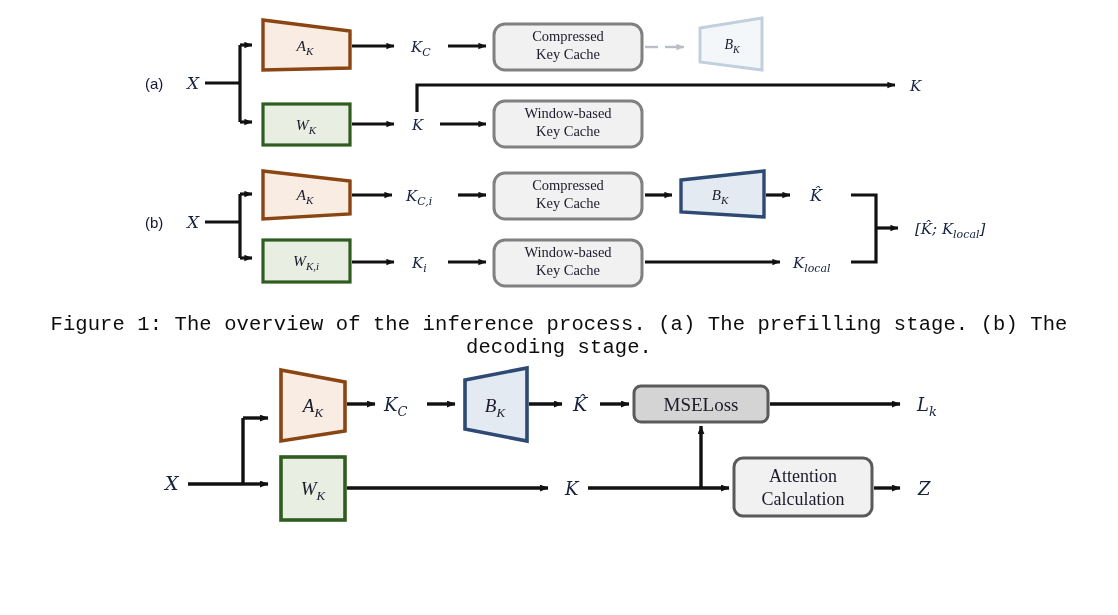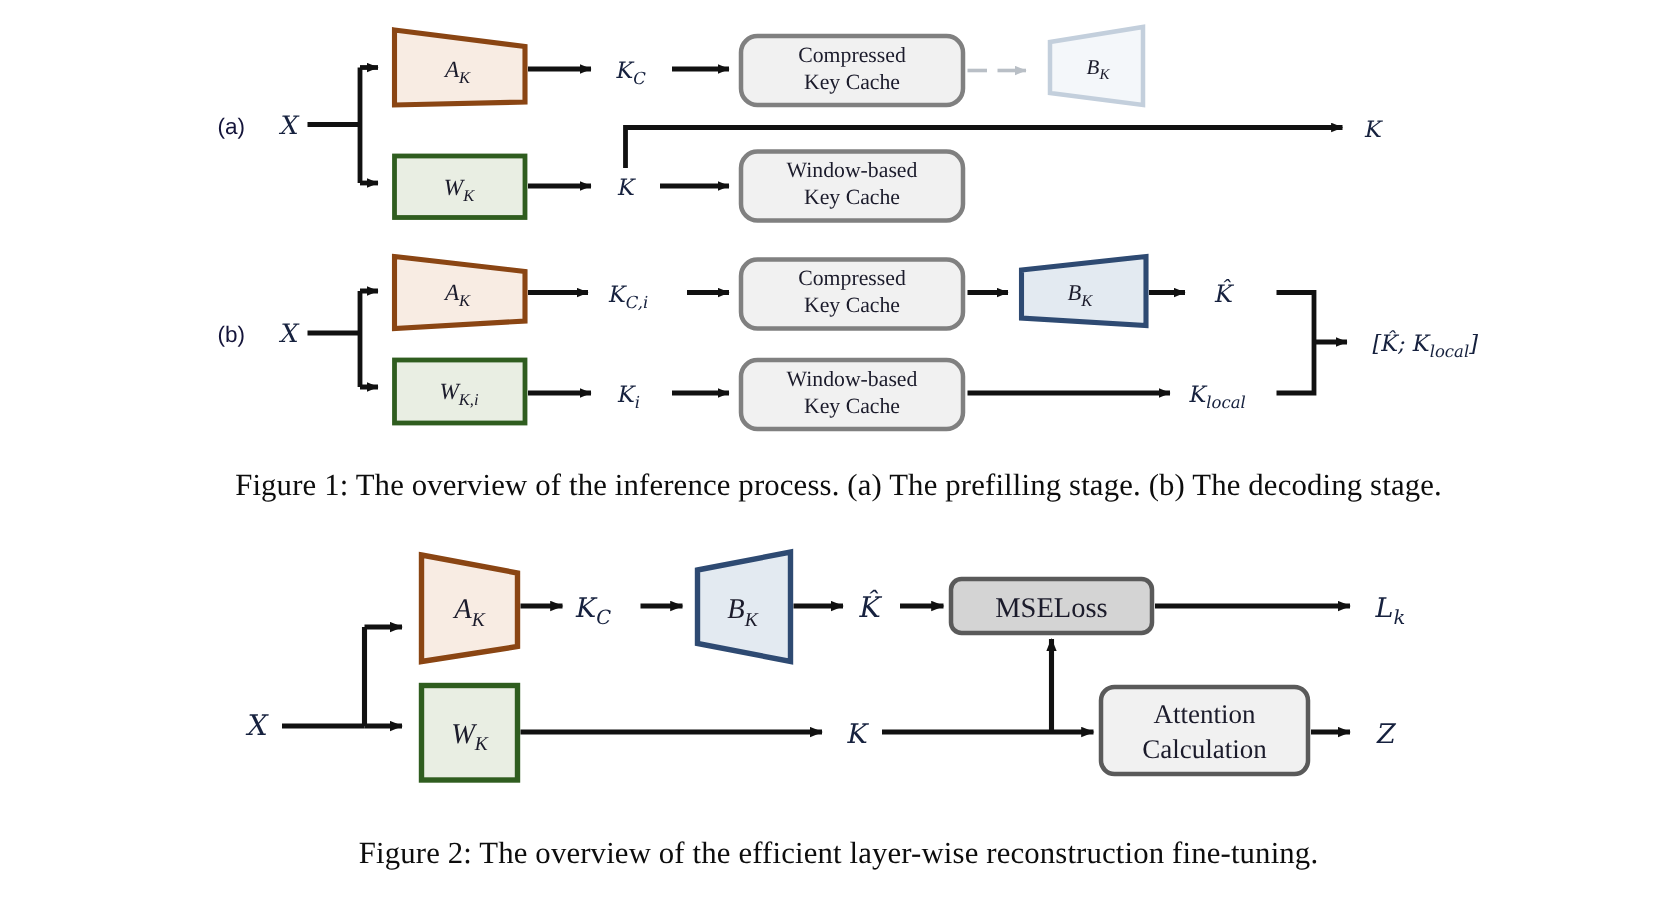--- a/index.html
+++ b/index.html
@@ -26,21 +26,21 @@
     width: 1118px;
   }
   #figure1 { top: 0; height: 300px; }
   #figure2 { top: 360px; height: 185px; }
 
   .caption {
     position: absolute;
     left: 0;
     width: 1118px;
     text-align: center;
-    font-family: Liberation Serif, serif;
+    font-family: Liberation Mono, monospace;
     font-size: 20.5px;
     color: #0d0d0d;
     letter-spacing: 0.1px;
   }
   #caption1 { top: 313px; }
   #caption2 { top: 558px; }
 
   svg { display: block; }
 
   .mtxt {
@@ -299,15 +299,14 @@
         <rect x="734" y="98" width="138" height="58" rx="9" ry="9" fill="#f1f1f1" stroke="#5a5a5a" stroke-width="3"></rect>
         <text class="boxlabel" x="803" y="122" font-size="18">Attention</text>
         <text class="boxlabel" x="803" y="145" font-size="18">Calculation</text>
       </g>
 
       <path d="M874,128 L900,128" stroke="#111111" stroke-width="3.4" fill="none" marker-end="url(#ah2)"></path>
       <text class="mtxt" x="918" y="135" font-size="18">Z</text>
     </svg>
   </div>
 
-  <div class="caption" id="caption2">Figure 2: The overview of the efficient layer-wise reconstruction fine-tuning.</div>
 
 </div>
 
 </body></html>

